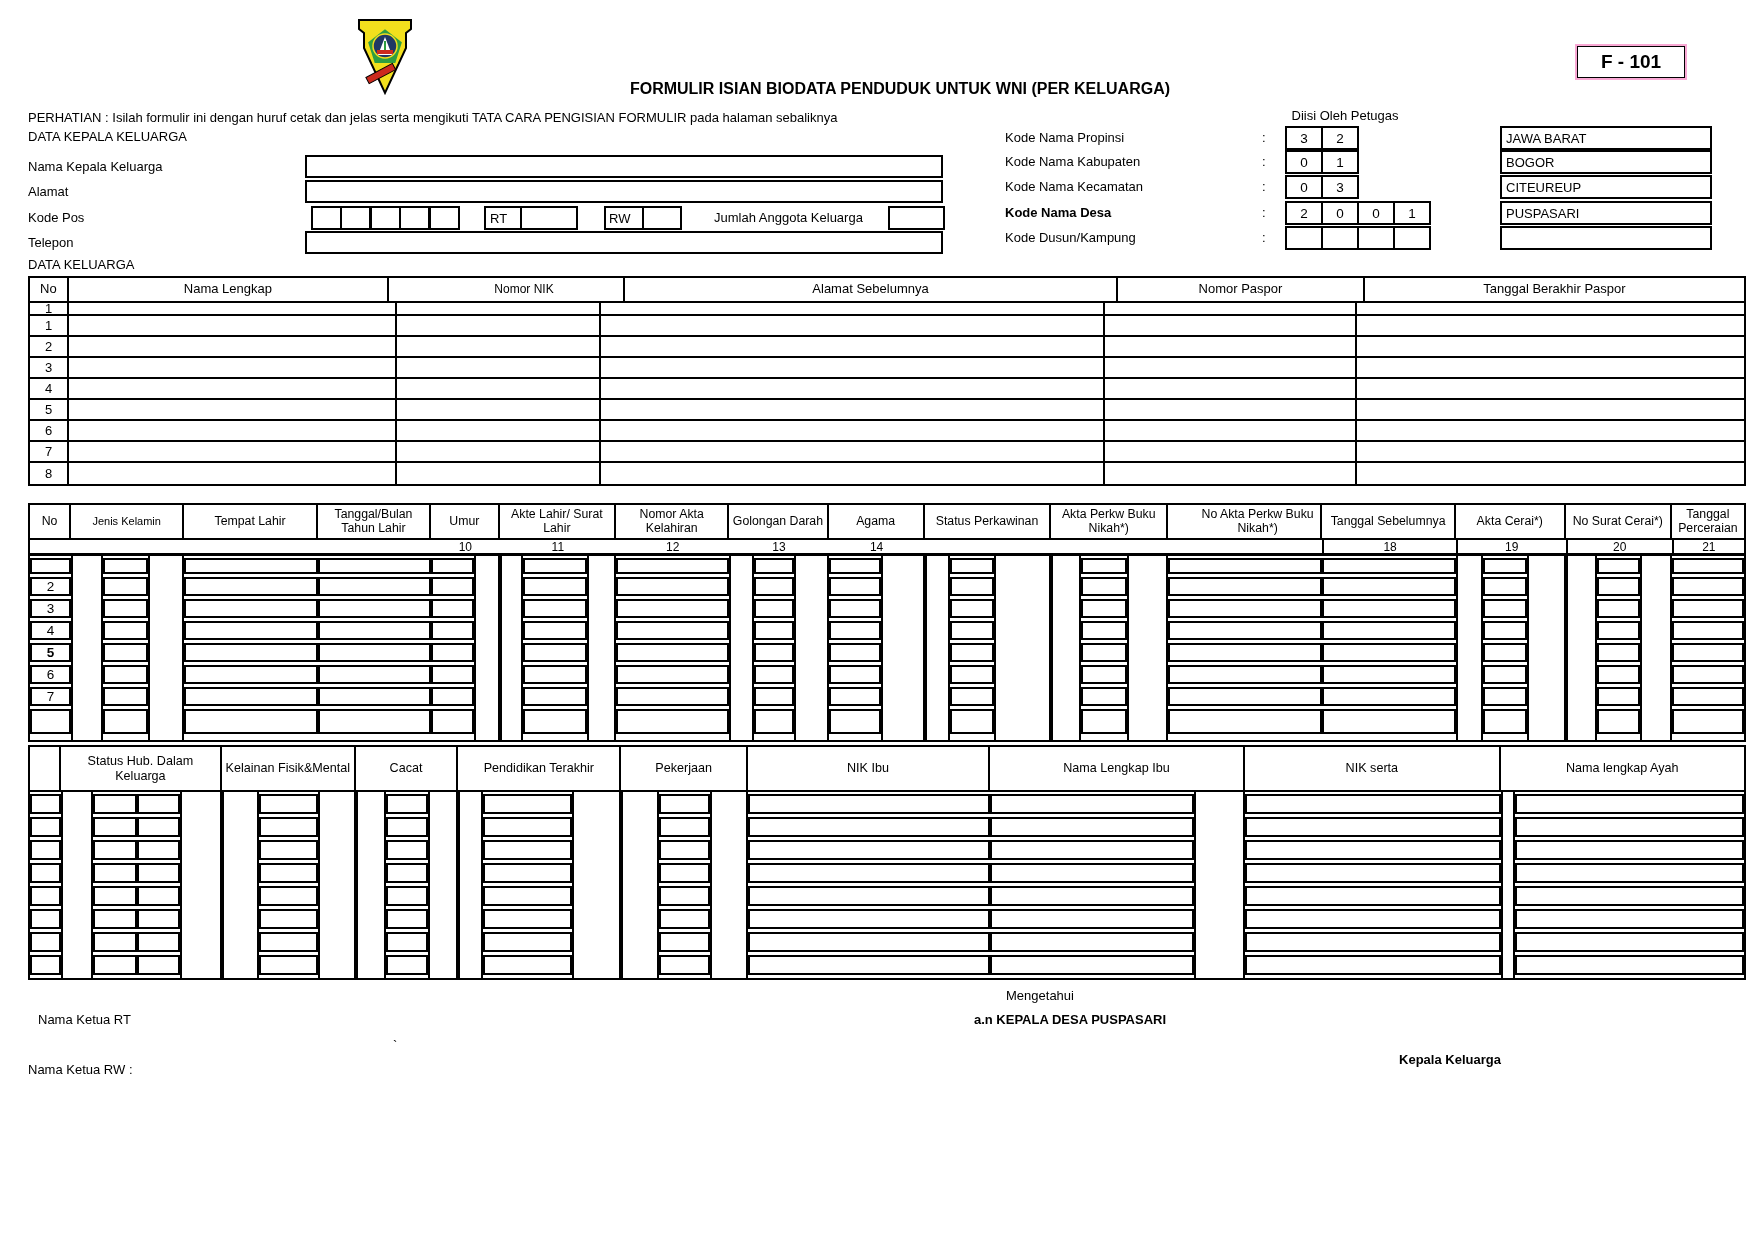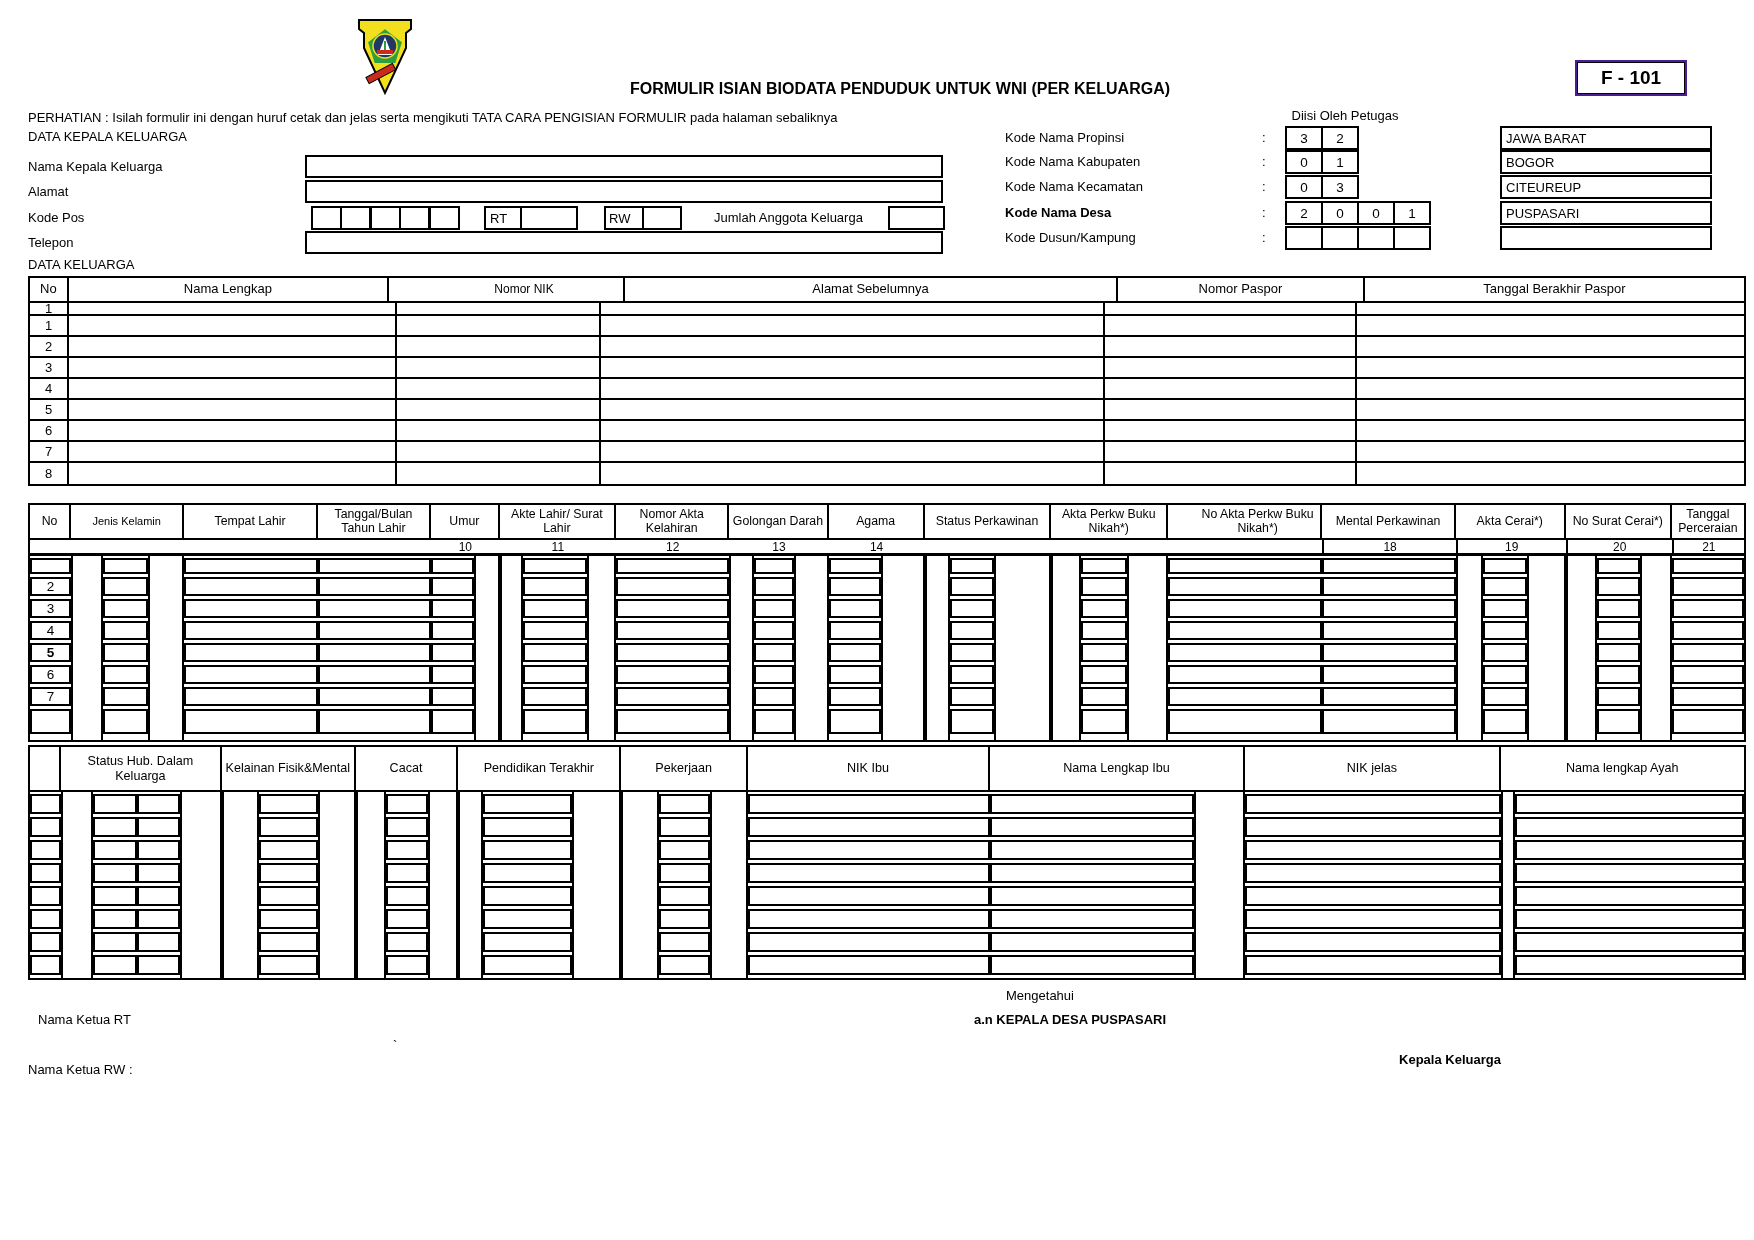--- a/index.html
+++ b/index.html
@@ -9,21 +9,21 @@
   .lbl{font-size:13px;white-space:nowrap;}
   .ctr{text-align:center;}
   .b{font-weight:bold;}
   .inbox{position:absolute;border:2px solid #000;background:#fff;box-sizing:border-box;}
   .codebox{position:absolute;border:2px solid #000;background:#fff;box-sizing:border-box;
            display:flex;align-items:center;justify-content:center;font-size:13.5px;}
   .valbox{position:absolute;border:2px solid #000;background:#fff;box-sizing:border-box;
           display:flex;align-items:center;font-size:13px;padding-left:4px;}
   .title1{font-size:18px;font-weight:bold;}
   .title2{font-size:16px;font-weight:bold;}
-  .f101{position:absolute;left:1575px;top:60px;width:112px;height:36px;border:2px solid #4c1d95;
+  .f101{position:absolute;left:1575px;top:44px;width:112px;height:36px;border:2px solid #f9a8d4;
         box-shadow:inset 0 0 0 1px #000;display:flex;align-items:center;justify-content:center;
         font-size:19px;font-weight:bold;box-sizing:border-box;}
   
   .tbl{position:absolute;left:28px;width:1718px;border:2px solid #000;box-sizing:border-box;background:#fff;}
   .hrow{display:flex;border-bottom:2px solid #000;box-sizing:border-box;}
   .hcell{display:flex;align-items:center;justify-content:center;text-align:center;
          border-right:2px solid #000;box-sizing:border-box;line-height:1.12;padding:1px 1px;}
   .hcell:last-child{border-right:none;}
   .trow{display:flex;border-bottom:2px solid #000;box-sizing:border-box;}
   .trow:last-child{border-bottom:none;}
@@ -208,21 +208,21 @@
         <div class="hcell" style="width: 7.8%; font-size: 12.3px;">Tempat Lahir</div>
         <div class="hcell" style="width: 6.6%; font-size: 12.3px;">Tanggal/Bulan Tahun Lahir</div>
         <div class="hcell" style="width: 4%; font-size: 12.3px;">Umur</div>
         <div class="hcell" style="width: 6.8%; font-size: 12.3px;">Akte Lahir/ Surat Lahir</div>
         <div class="hcell" style="width: 6.6%; font-size: 12.3px;">Nomor Akta Kelahiran</div>
         <div class="hcell" style="width: 5.8%; font-size: 12.3px;">Golongan Darah</div>
         <div class="hcell" style="width: 5.6%; font-size: 12.3px;">Agama</div>
         <div class="hcell" style="width: 7.4%; font-size: 12.3px;">Status Perkawinan</div>
         <div class="hcell" style="width: 6.8%; font-size: 12.3px;">Akta Perkw Buku Nikah*)</div>
         <div class="hcell" style="width: 9%; font-size: 12.3px; padding-left: 28px;">No Akta Perkw Buku Nikah*)</div>
-        <div class="hcell" style="width: 7.8%; font-size: 12.3px;">Mental Perkawinan</div>
+        <div class="hcell" style="width: 7.8%; font-size: 12.3px;">Tanggal Sebelumnya</div>
         <div class="hcell" style="width: 6.4%; font-size: 12.3px;">Akta Cerai*)</div>
         <div class="hcell" style="width: 6.2%; font-size: 12.3px;">No Surat Cerai*)</div>
         <div class="hcell" style="width: 4.2%; font-size: 12.3px;">Tanggal Perceraian</div>
       </div>
       <div class="numrow" style="height: 16px;">
         <div class="numcell" style="width: 2.4%;"></div>
         <div class="numcell" style="width: 6.6%;"></div>
         <div class="numcell" style="width: 7.8%;"></div>
         <div class="numcell" style="width: 6.6%;"></div>
         <div class="numcell" style="width: 4%;">10</div>
@@ -452,21 +452,21 @@
   <div class="tbl" id="table3" style="top:745px;">
       <div class="hrow" style="height: 45px;">
         <div class="hcell" style="width: 1.8%; font-size: 12.6px;"></div>
         <div class="hcell" style="width: 9.4%; font-size: 12.6px;">Status Hub. Dalam Keluarga</div>
         <div class="hcell" style="width: 7.8%; font-size: 12.6px;">Kelainan Fisik&amp;Mental</div>
         <div class="hcell" style="width: 6%; font-size: 12.6px;">Cacat</div>
         <div class="hcell" style="width: 9.5%; font-size: 12.6px;">Pendidikan Terakhir</div>
         <div class="hcell" style="width: 7.4%; font-size: 12.6px;">Pekerjaan</div>
         <div class="hcell" style="width: 14.1%; font-size: 12.6px;">NIK Ibu</div>
         <div class="hcell" style="width: 14.9%; font-size: 12.6px;">Nama Lengkap Ibu</div>
-        <div class="hcell" style="width: 14.9%; font-size: 12.6px;">NIK jelas</div>
+        <div class="hcell" style="width: 14.9%; font-size: 12.6px;">NIK serta</div>
         <div class="hcell" style="width: 14.2%; font-size: 12.6px;">Nama lengkap Ayah</div>
       </div>
       <div class="grid-body" style="height: 186px;">
         <div class="gcol" style="width: 1.8%;">
           <div class="stack" style="width: 100%; padding-top: 2px;">
             <div class="bcell" style="height: 20px; flex: 0 0 20px;"></div>
             <div class="bcell" style="height: 20px; flex: 0 0 20px;"></div>
             <div class="bcell" style="height: 20px; flex: 0 0 20px;"></div>
             <div class="bcell" style="height: 20px; flex: 0 0 20px;"></div>
             <div class="bcell" style="height: 20px; flex: 0 0 20px;"></div>

